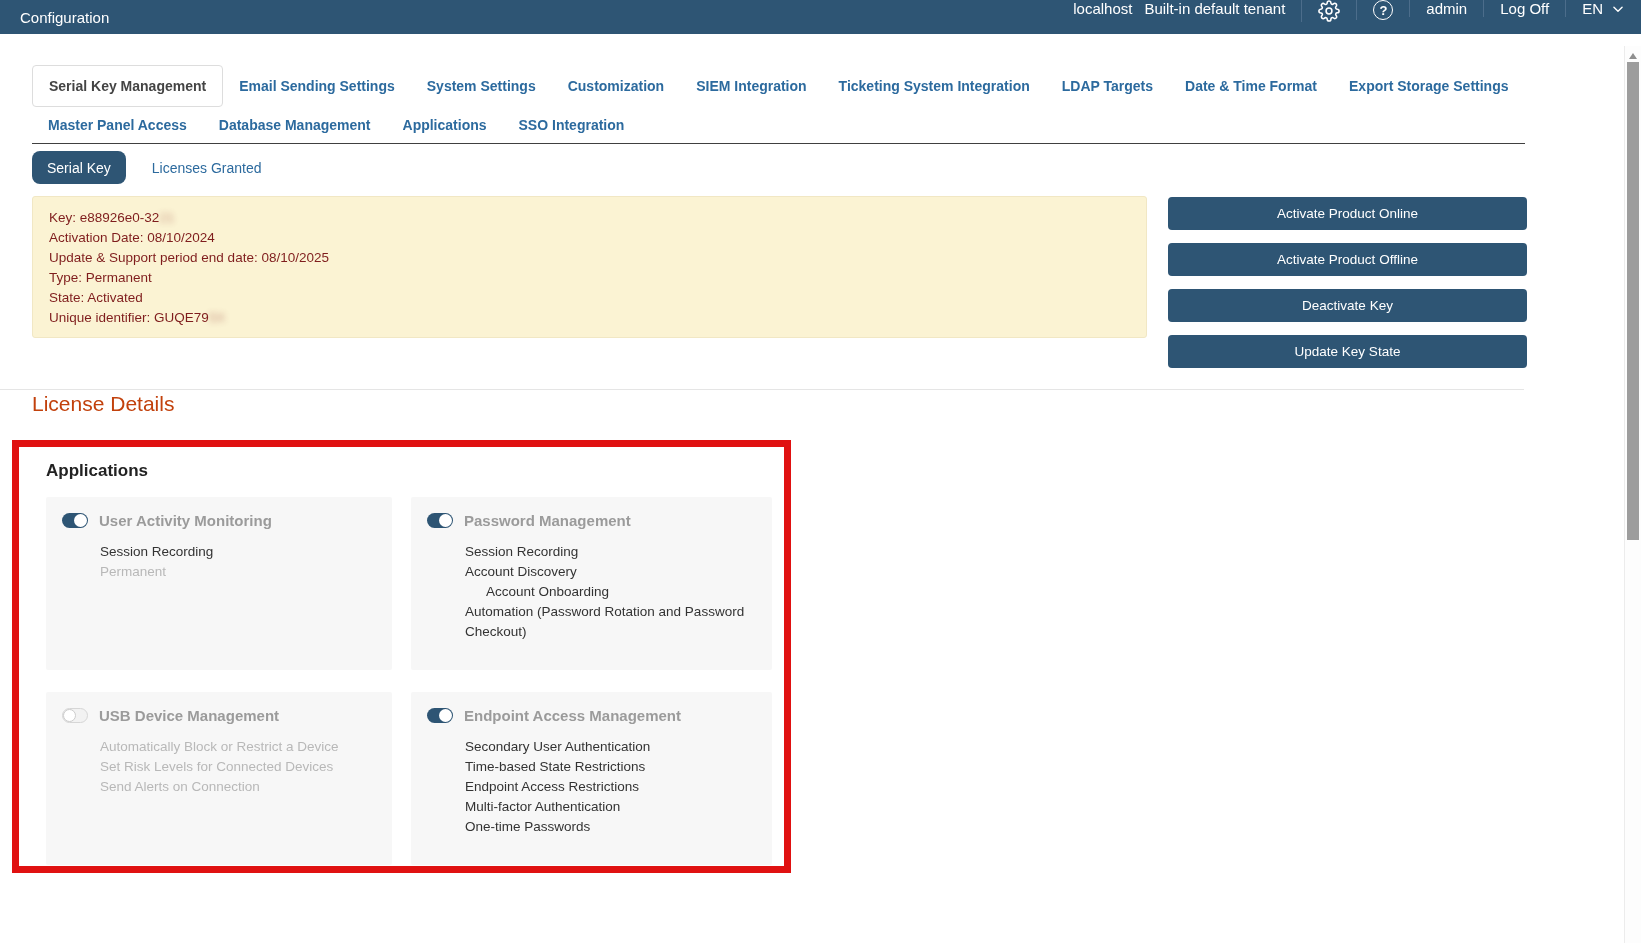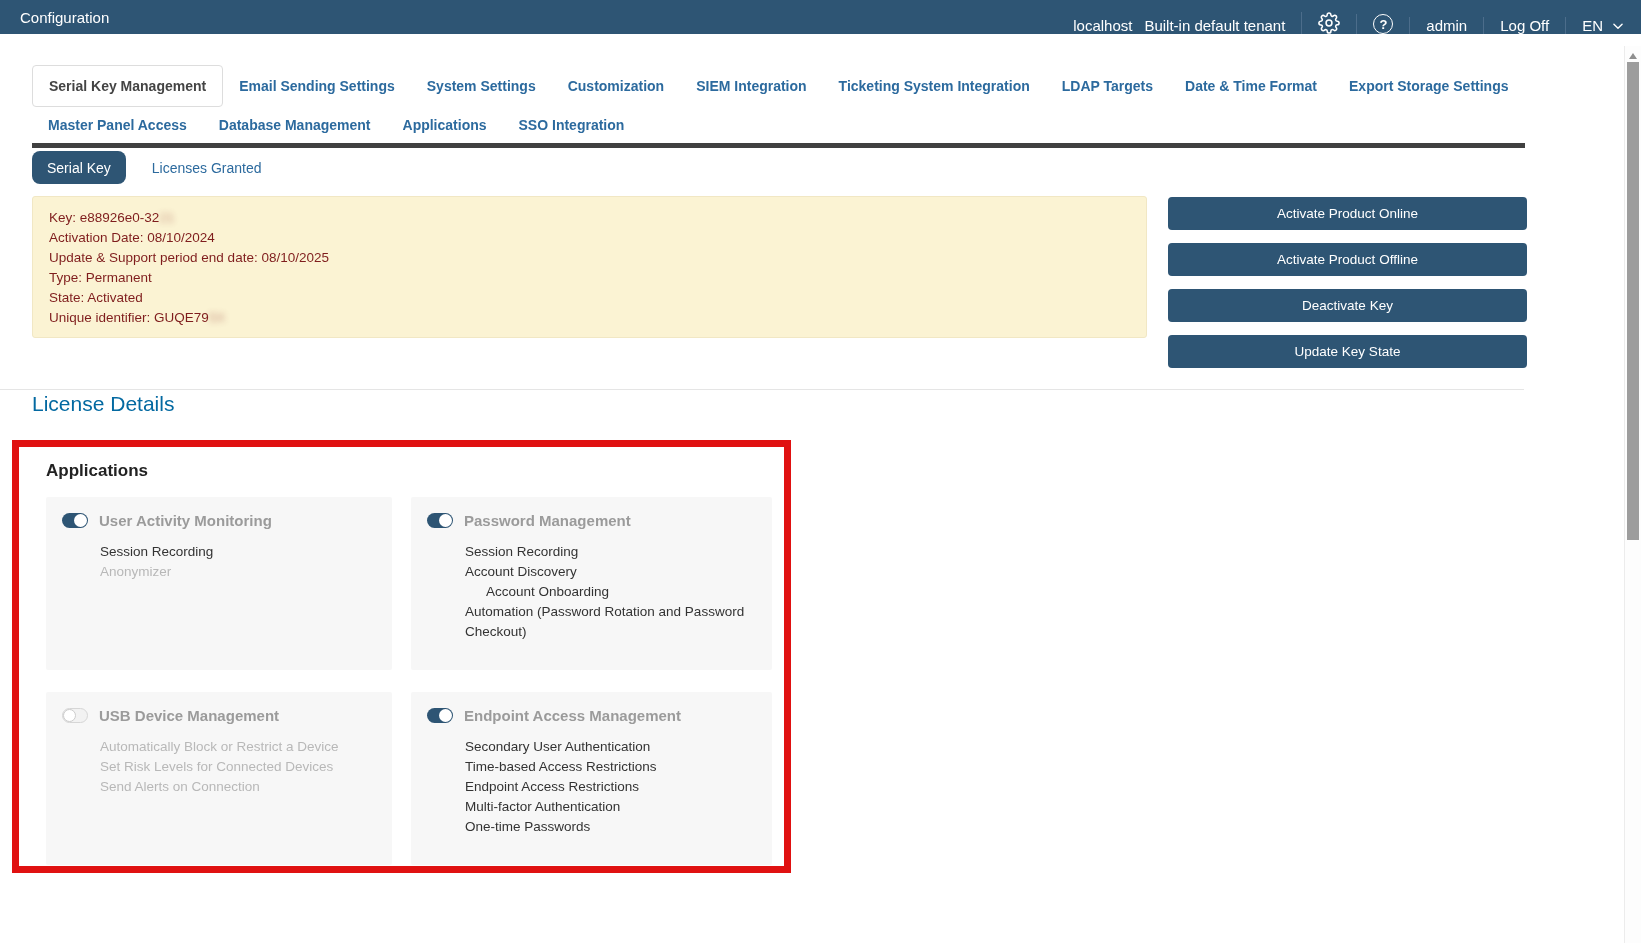--- a/index.html
+++ b/index.html
@@ -8,36 +8,36 @@
     font-family: "Liberation Sans", sans-serif;
     background:#fff; color:#333; overflow:hidden; position:relative;
   }
 
   
   .topbar {
     position:absolute; top:0; left:0; width:1641px; height:34px;
     background:var(--accent); color:#fff; display:flex; align-items:stretch;
   }
   .topbar-title { display:flex; align-items:center; padding-left:20px; font-size:15px; }
-  .topbar-right { margin-left:auto; display:flex; align-items:flex-end; }
+  .topbar-right { margin-left:auto; display:flex; align-items:flex-start; }
   .tb-seg { display:flex; align-items:center; padding:0 16px; font-size:15px; white-space:nowrap; }
   .tb-seg.divided { border-left:1px solid #4c6d8b; }
   .tb-host { padding-right:6px; }
   .tb-tenant { padding-left:6px; }
   .gear-svg { width:22px; height:22px; display:block; }
   .help-circle {
     width:20px; height:20px; border:1.6px solid #fff; border-radius:50%;
     display:flex; align-items:center; justify-content:center;
     font-size:13px; font-weight:bold; line-height:1;
   }
   .chev-svg { width:14px; height:14px; margin-left:8px; display:block; }
   .tb-btn { cursor:pointer; }
 
   
-  .tabs-wrap { position:absolute; left:32px; top:68px; width:1493px; border-bottom:5px solid #404040; }
+  .tabs-wrap { position:absolute; left:32px; top:68px; width:1493px; border-bottom:1px solid #404040; }
   .tabs-row { display:flex; }
   .tab {
     height:36px; line-height:36px; padding:0 16px; font-size:14px; font-weight:600;
     color:var(--link-blue); cursor:pointer; white-space:nowrap;
   }
   .tab.active {
     color:#444; background:#fff; border:1px solid #ddd; border-radius:4px;
     height:42px; line-height:40px; margin-top:-3px; position:relative; z-index:2;
   }
 
@@ -59,21 +59,21 @@
 
   
   .actions-col { position:absolute; left:1168px; top:197px; width:359px; display:flex; flex-direction:column; gap:13px; }
   .action-btn {
     height:33px; background:var(--accent); color:#fff; border:none; border-radius:4px;
     font-size:13.5px; font-family:inherit; cursor:pointer;
   }
 
   
   .hr-line { position:absolute; left:0; top:389px; width:1524px; height:1px; background:#e5e5e5; }
-  .license-heading { position:absolute; left:32px; top:392px; font-size:21px; font-weight:400; color:#0369a1; }
+  .license-heading { position:absolute; left:32px; top:392px; font-size:21px; font-weight:400; color:#c2410c; }
 
   
   .red-box {
     position:absolute; left:12px; top:440px; width:779px; height:433px;
     border:7px solid var(--highlight-red); padding:8px 0 0 27px; background:#fff;
   }
   .apps-heading { font-size:17px; font-weight:bold; color:#222; margin:6px 0 16px 0; }
   .cards-grid { display:grid; grid-template-columns:346px 361px; column-gap:19px; row-gap:22px; }
   .app-card { background:var(--card-bg); border-radius:2px; height:173px; padding:15px 16px; }
   .card-head { display:flex; align-items:center; gap:11px; }
@@ -181,21 +181,21 @@
   <div class="cards-grid" id="cards-grid">
       <article class="app-card">
         <div class="card-head">
           <div class="toggle on">
             <div class="knob"></div>
           </div>
           <div class="card-title">User Activity Monitoring</div>
         </div>
         <ul class="card-items">
           <li class="">Session Recording</li>
-          <li class="disabled">Anonymizer</li>
+          <li class="disabled">Permanent</li>
         </ul>
       </article>
       <article class="app-card">
         <div class="card-head">
           <div class="toggle on">
             <div class="knob"></div>
           </div>
           <div class="card-title">Password Management</div>
         </div>
         <ul class="card-items">
@@ -220,21 +220,21 @@
       </article>
       <article class="app-card">
         <div class="card-head">
           <div class="toggle on">
             <div class="knob"></div>
           </div>
           <div class="card-title">Endpoint Access Management</div>
         </div>
         <ul class="card-items">
           <li class="">Secondary User Authentication</li>
-          <li class="">Time-based Access Restrictions</li>
+          <li class="">Time-based State Restrictions</li>
           <li class="">Endpoint Access Restrictions</li>
           <li class="">Multi-factor Authentication</li>
           <li class="">One-time Passwords</li>
         </ul>
       </article>
     </div>
 </section>
 
 <div class="scrollbar">
   <div class="scroll-up-arrow"></div>

